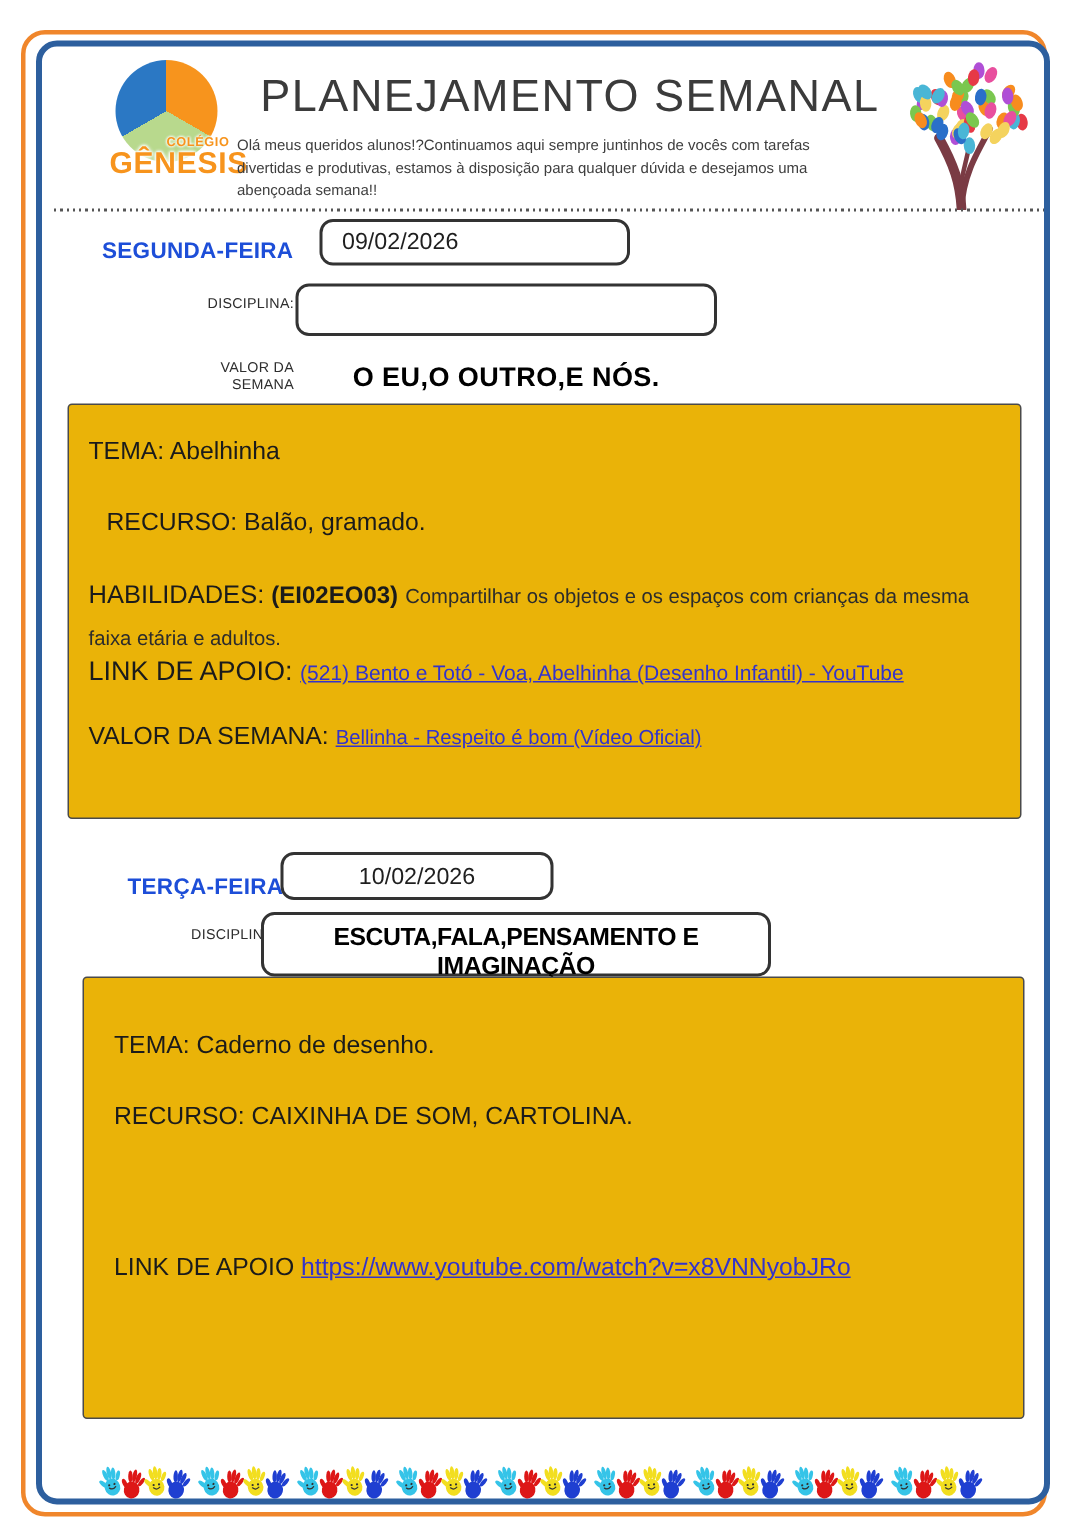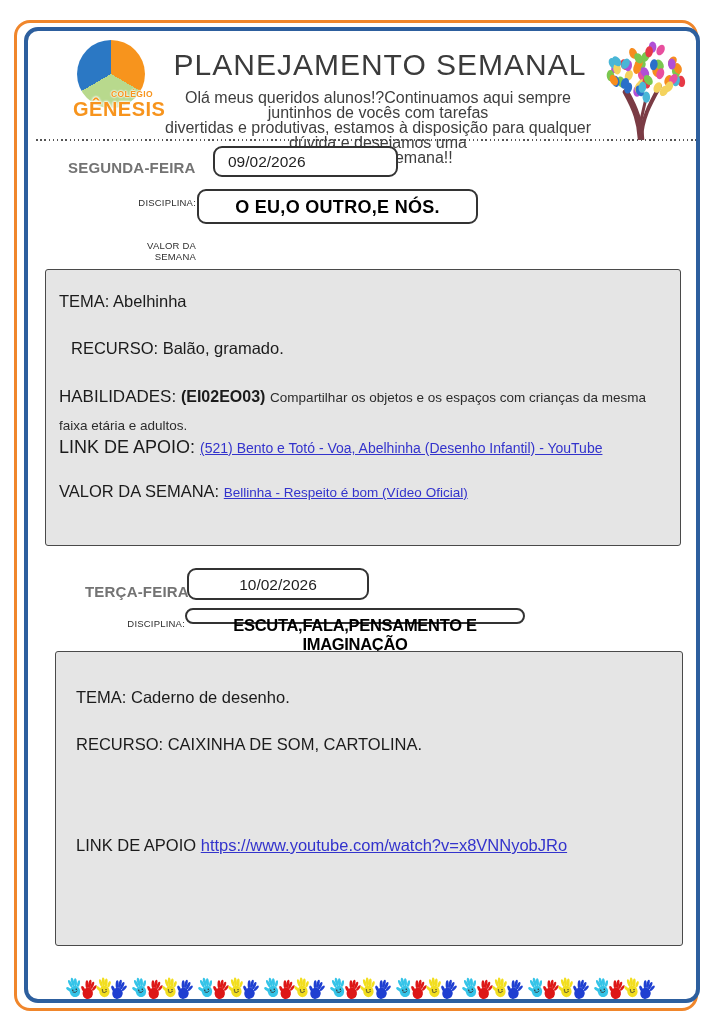--- a/index.html
+++ b/index.html
@@ -16,33 +16,33 @@
   .logo-circle{position:absolute;left:4px;top:0;width:68px;height:68px;border-radius:50%;
         background:conic-gradient(var(--c-logo-orange) 0 120deg,var(--c-logo-green) 120deg 240deg,var(--c-logo-blue) 240deg 360deg);}
   .logo-small{position:absolute;right:0;top:49px;font-size:8.5px;font-weight:bold;
         color:var(--c-logo-orange);letter-spacing:.4px;
         text-shadow:0 0 2px #fff,0 0 2px #fff,0 0 2px #fff;}
   .logo-big{position:absolute;left:0;top:58px;width:80px;text-align:center;font-size:20px;font-weight:bold;
         color:var(--c-logo-orange);letter-spacing:.5px;
         text-shadow:0 0 2px #fff,0 0 2px #fff,0 0 3px #fff,0 0 3px #fff;}
   .title{left:160px;top:48px;width:440px;text-align:center;font-size:30px;
         color:var(--c-title-gray);letter-spacing:1px;white-space:nowrap;}
-  .subtitle{left:158px;top:90px;width:440px;text-align:center;font-size:16px;
+  .subtitle{left:158px;top:90px;width:440px;text-align:left;font-size:10px;
         line-height:15px;color:#3e3e3e;}
   .tree{left:596px;top:36px;width:100px;height:104px;}
   .dotted{left:36px;top:139px;width:660px;height:2px;
         background:repeating-linear-gradient(90deg,#555 0 1.5px,transparent 1.5px 4.2px);}
   
-  .day-label{font-size:15px;font-weight:bold;color:#737373;letter-spacing:.2px;}
+  .day-label{font-size:15px;font-weight:bold;color:#1d4ed8;letter-spacing:.2px;}
   .pill{border:2px solid #333;border-radius:9px;background:#fff;box-sizing:border-box;}
   .date-text{font-size:15.5px;color:#1f1f1f;}
   .small-label{font-size:9.5px;color:#2e2e2e;letter-spacing:.2px;text-align:right;}
   .bold-pill-text{font-weight:bold;color:#000;}
   
-  .bigbox{border:1.5px solid #4a4a4a;border-radius:3px;background:#e5e5e5;box-sizing:border-box;}
+  .bigbox{border:1.5px solid #4a4a4a;border-radius:3px;background:#eab308;box-sizing:border-box;}
   .doc-line{position:absolute;color:#1b1b1b;font-size:16.5px;}
   .doc-line .lbl{font-size:16.5px;}
   a.doclink{color:var(--c-link-blue);text-decoration:underline;cursor:pointer;}
   .hab-small{font-size:13.5px;color:#2c2c2c;}
   .hab-code{font-weight:bold;font-size:16px;color:#1b1b1b;}
   
   .hands-row{left:40px;top:963px;width:640px;height:38px;display:flex;align-items:flex-end;
         justify-content:center;}
   .hand-group{display:flex;margin:0 3px;}
   .hand{width:16px;height:27px;margin:0 -0.5px;}
@@ -118,27 +118,27 @@
       <ellipse cx="14.5" cy="39.7" rx="3.8" ry="5.6" fill="#7ac74f" transform="rotate(-5 14.5 39.7)"></ellipse>
       <ellipse cx="68.1" cy="54.9" rx="3.8" ry="5.6" fill="#f4d35e" transform="rotate(32 68.1 54.9)"></ellipse>
       <ellipse cx="52.3" cy="44.0" rx="3.8" ry="5.6" fill="#7ac74f" transform="rotate(-35 52.3 44.0)"></ellipse>
       <ellipse cx="20.7" cy="25.3" rx="3.8" ry="5.6" fill="#49b6d6" transform="rotate(-39 20.7 25.3)"></ellipse>
       <ellipse cx="17.8" cy="44.1" rx="3.8" ry="5.6" fill="#f78c1e" transform="rotate(-25 17.8 44.1)"></ellipse>
     </svg>
 
   <div class="abs dotted"></div>
 
   <div class="abs day-label" style="left:68px;top:159px;">SEGUNDA-FEIRA</div>
-  <div class="abs pill" style="left:213px;top:146px;width:185px;height:31px;">
+  <div class="abs pill" style="left:213px;top:146px;width:207px;height:31px;">
     <div class="date-text" style="padding:5px 0 0 13px;">09/02/2026</div>
   </div>
 
   <div class="abs small-label" style="left:108px;top:197px;width:88px;">DISCIPLINA:</div>
   <div class="abs pill" style="left:197px;top:189px;width:281px;height:35px;">
-    <div class="bold-pill-text" style="font-size:18px;text-align:center;padding-top:6px;letter-spacing:.3px;">O EU,O OUTRO,E NÓS.</div>
+    <div class="bold-pill-text" style="font-size:18px;text-align:center;padding-top:6px;letter-spacing:.3px;margin-top:44px;">O EU,O OUTRO,E NÓS.</div>
   </div>
 
   <div class="abs small-label" style="left:108px;top:240px;width:88px;">VALOR DA SEMANA</div>
 
   <div class="abs bigbox" style="left:45px;top:269px;width:636px;height:277px;">
     <div class="doc-line" style="left:13px;top:22px;">
       <span class="lbl">TEMA:</span>
       <span>Abelhinha</span>
     </div>
     <div class="doc-line" style="left:13px;top:69px;margin-left:12px;">
@@ -159,21 +159,21 @@
       <a class="doclink" style="font-size:13.5px;text-decoration:underline;">Bellinha - Respeito é bom (Vídeo  Oficial)</a>
     </div>
   </div>
 
   <div class="abs day-label" style="left:85px;top:583px;">TERÇA-FEIRA</div>
   <div class="abs pill" style="left:187px;top:568px;width:182px;height:32px;">
     <div class="date-text" style="text-align:center;padding-top:6px;">10/02/2026</div>
   </div>
 
   <div class="abs small-label" style="left:97px;top:618px;width:88px;">DISCIPLINA:</div>
-  <div class="abs pill" style="left:185px;top:608px;width:340px;height:16px;">
+  <div class="abs pill" style="left:174px;top:608px;width:340px;height:43px;">
     <div class="bold-pill-text" style="font-size:16.5px;text-align:center;padding-top:6px;letter-spacing:-0.3px;">ESCUTA,FALA,PENSAMENTO E IMAGINAÇÃO</div>
   </div>
 
   <div class="abs bigbox" style="left:55px;top:651px;width:628px;height:295px;padding-left:29px;">
     <div class="doc-line" style="left:20px;top:36px;">
       <span class="lbl">TEMA:</span>
       <span>Caderno de desenho.</span>
     </div>
     <div class="doc-line" style="left:20px;top:83px;">
       <span class="lbl">RECURSO:</span>

